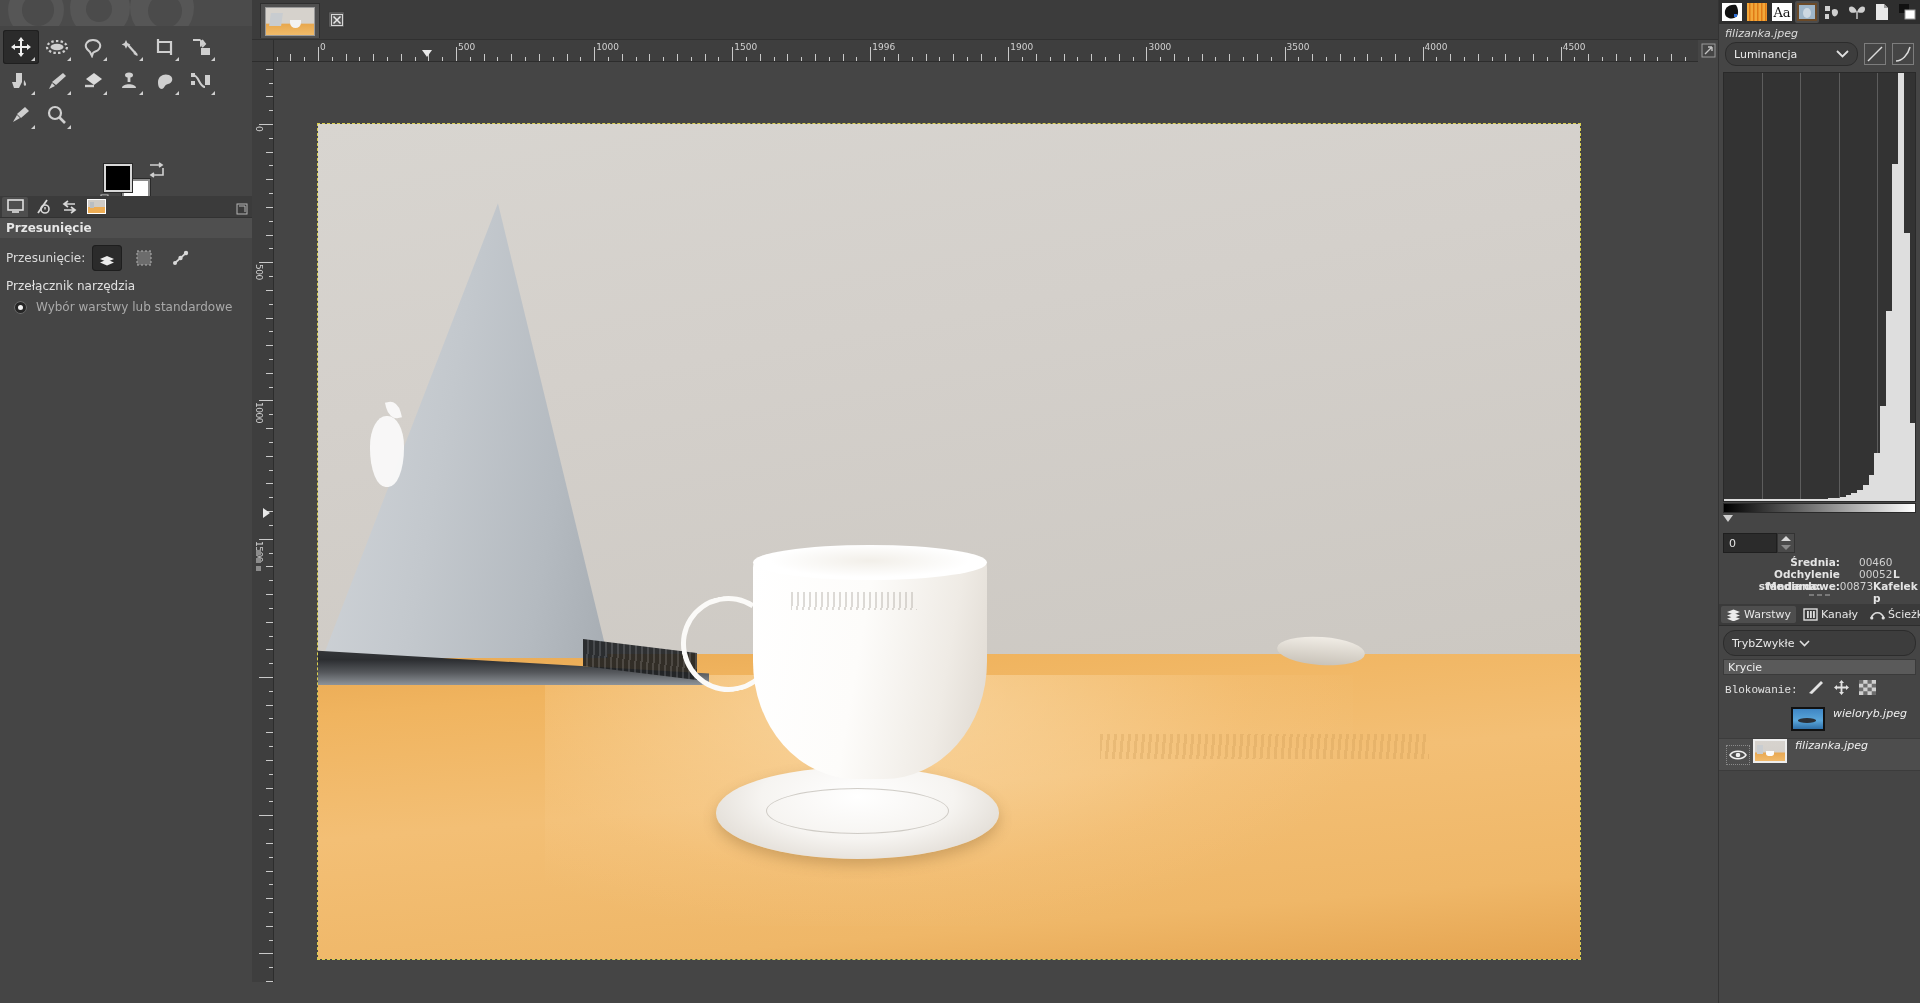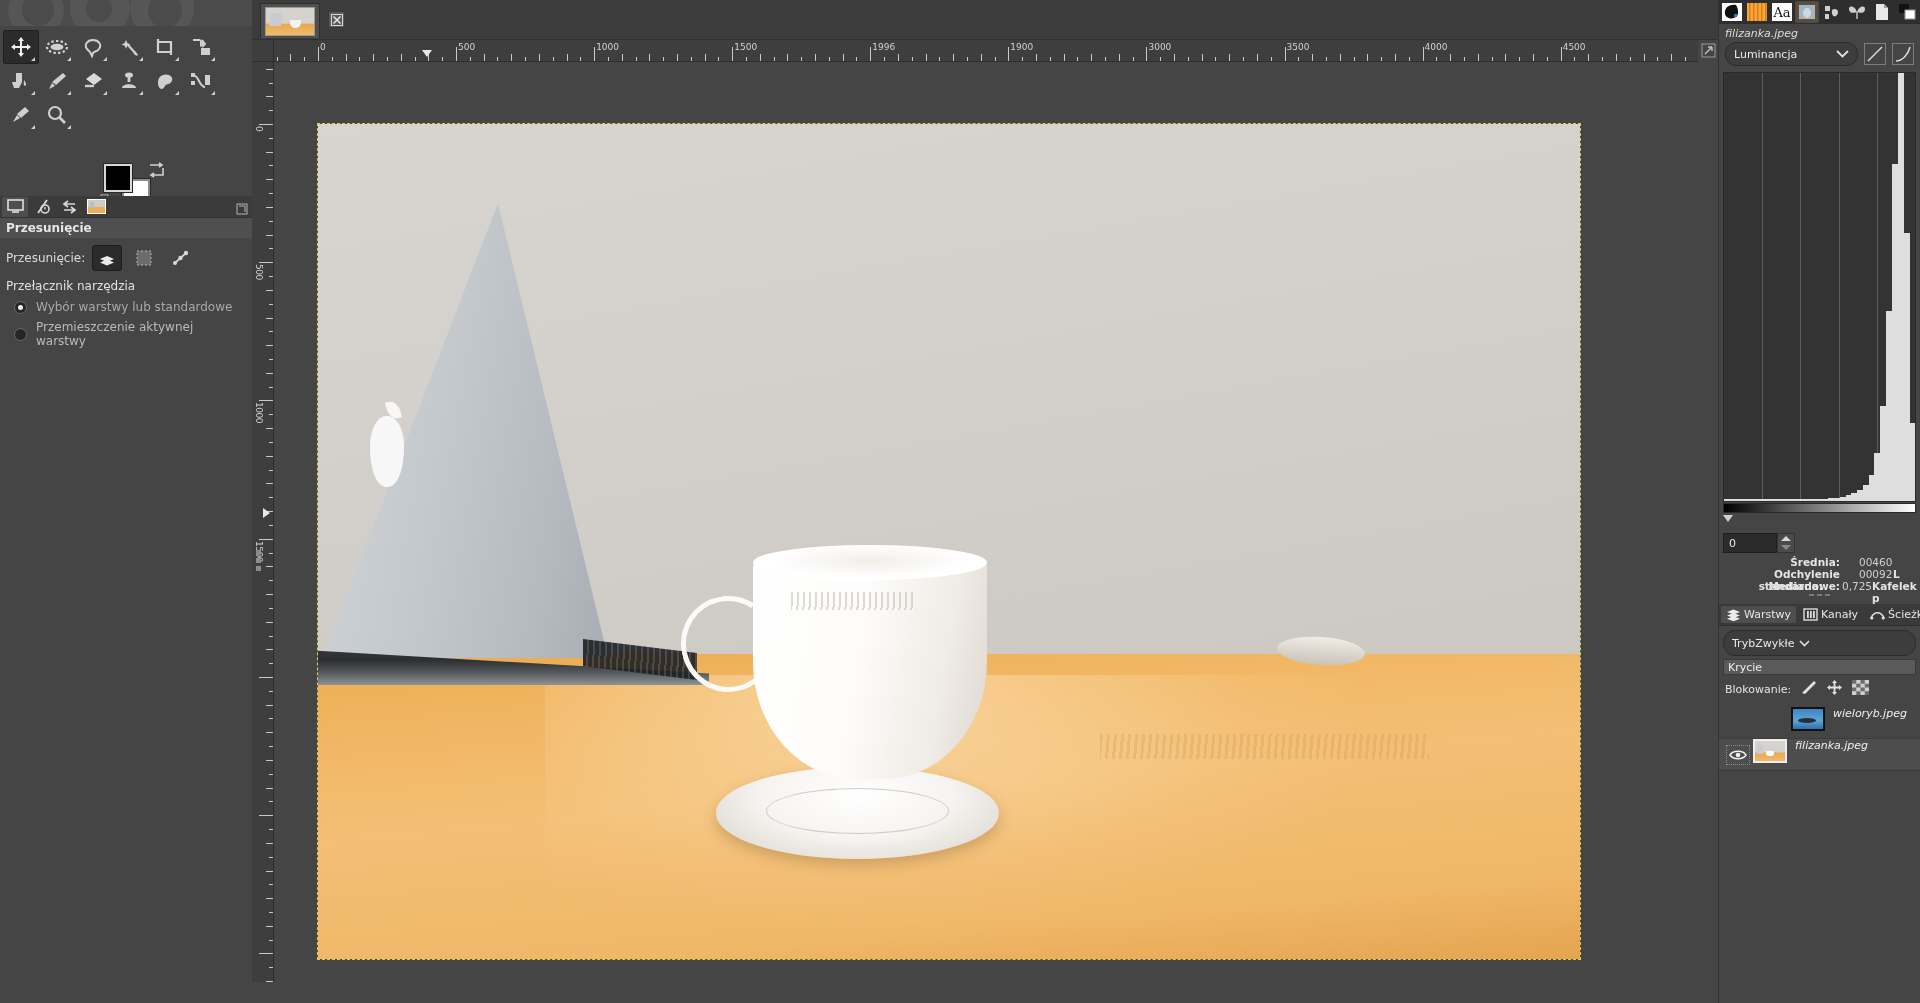--- a/index.html
+++ b/index.html
@@ -328,21 +328,21 @@
     height: 26px; margin: 4px 4px 0 4px; padding: 0 8px;
     background: #3d3d3d; border: 1px solid #2c2c2c; border-radius: 12px;
     font-size: 11px; color: #eaeaea;
   }
   #opacity-row {
     margin: 3px 4px 0 4px; height: 16px; background: #5a5a5a;
     border: 1px solid #3a3a3a; display: flex; align-items: center; padding-left: 4px;
     font-size: 11px; color: #ededed;
   }
   #lock-row { display: flex; align-items: center; gap: 9px; padding: 5px 6px 4px 6px; }
-  #lock-row .lbl { font-size: 11px; color: #e4e4e4; }
+  #lock-row .lbl { font-size: 11px; color: #e4e4e4; font-family: Liberation Mono, monospace; }
   #layer-list { margin-top: 4px; }
   .layer-item {
     display: flex; height: 32px; padding: 0 4px;
     border-bottom: 1px solid #3c3c3c;
     font-style: italic;
   }
   .layer-item.selected { background: #4d4d4d; }
   .eye-cell { width: 30px; display: flex; align-items: center; justify-content: center; }
   .eye-box {
     width: 24px; height: 20px; display: flex; align-items: center; justify-content: center;
@@ -574,24 +574,20 @@
         </div>
       </div>
 
       <div id="opt-switch-title">Przełącznik narzędzia</div>
 
       <div class="radio-row sel">
         <span class="radio">
             <i class="dot"></i>
           </span>
         <span class="rlbl">Wybór warstwy lub standardowe</span>
-      </div>
-      <div class="radio-row">
-        <span class="radio"></span>
-        <span class="rlbl">Przemieszczenie aktywnej warstwy</span>
       </div>
     </div>
   </div>
 
   <div id="image-window">
 
     <div id="tabbar">
       <div id="img-tab">
         <div id="img-tab-thumb">
           <div class="lap"></div>
@@ -975,26 +971,26 @@
     </div>
 
     <div id="stats">
       <div class="stat-line">
         <span class="stat-label">Średnia:</span>
         <span class="stat-value">00460</span>
         <span class="stat-extra"></span>
       </div>
       <div class="stat-line">
         <span class="stat-label">Odchylenie standardowe:</span>
-        <span class="stat-value">00092</span>
+        <span class="stat-value">00052</span>
         <span class="stat-extra">L</span>
       </div>
       <div class="stat-line">
         <span class="stat-label">Mediana:</span>
-        <span class="stat-value">0,725</span>
+        <span class="stat-value">00873</span>
         <span class="stat-extra">Kafelek p</span>
       </div>
       <div id="stats-sep">
           <i></i>
           <i></i>
           <i></i>
         </div>
     </div>
 
     <div id="layers-panel">

